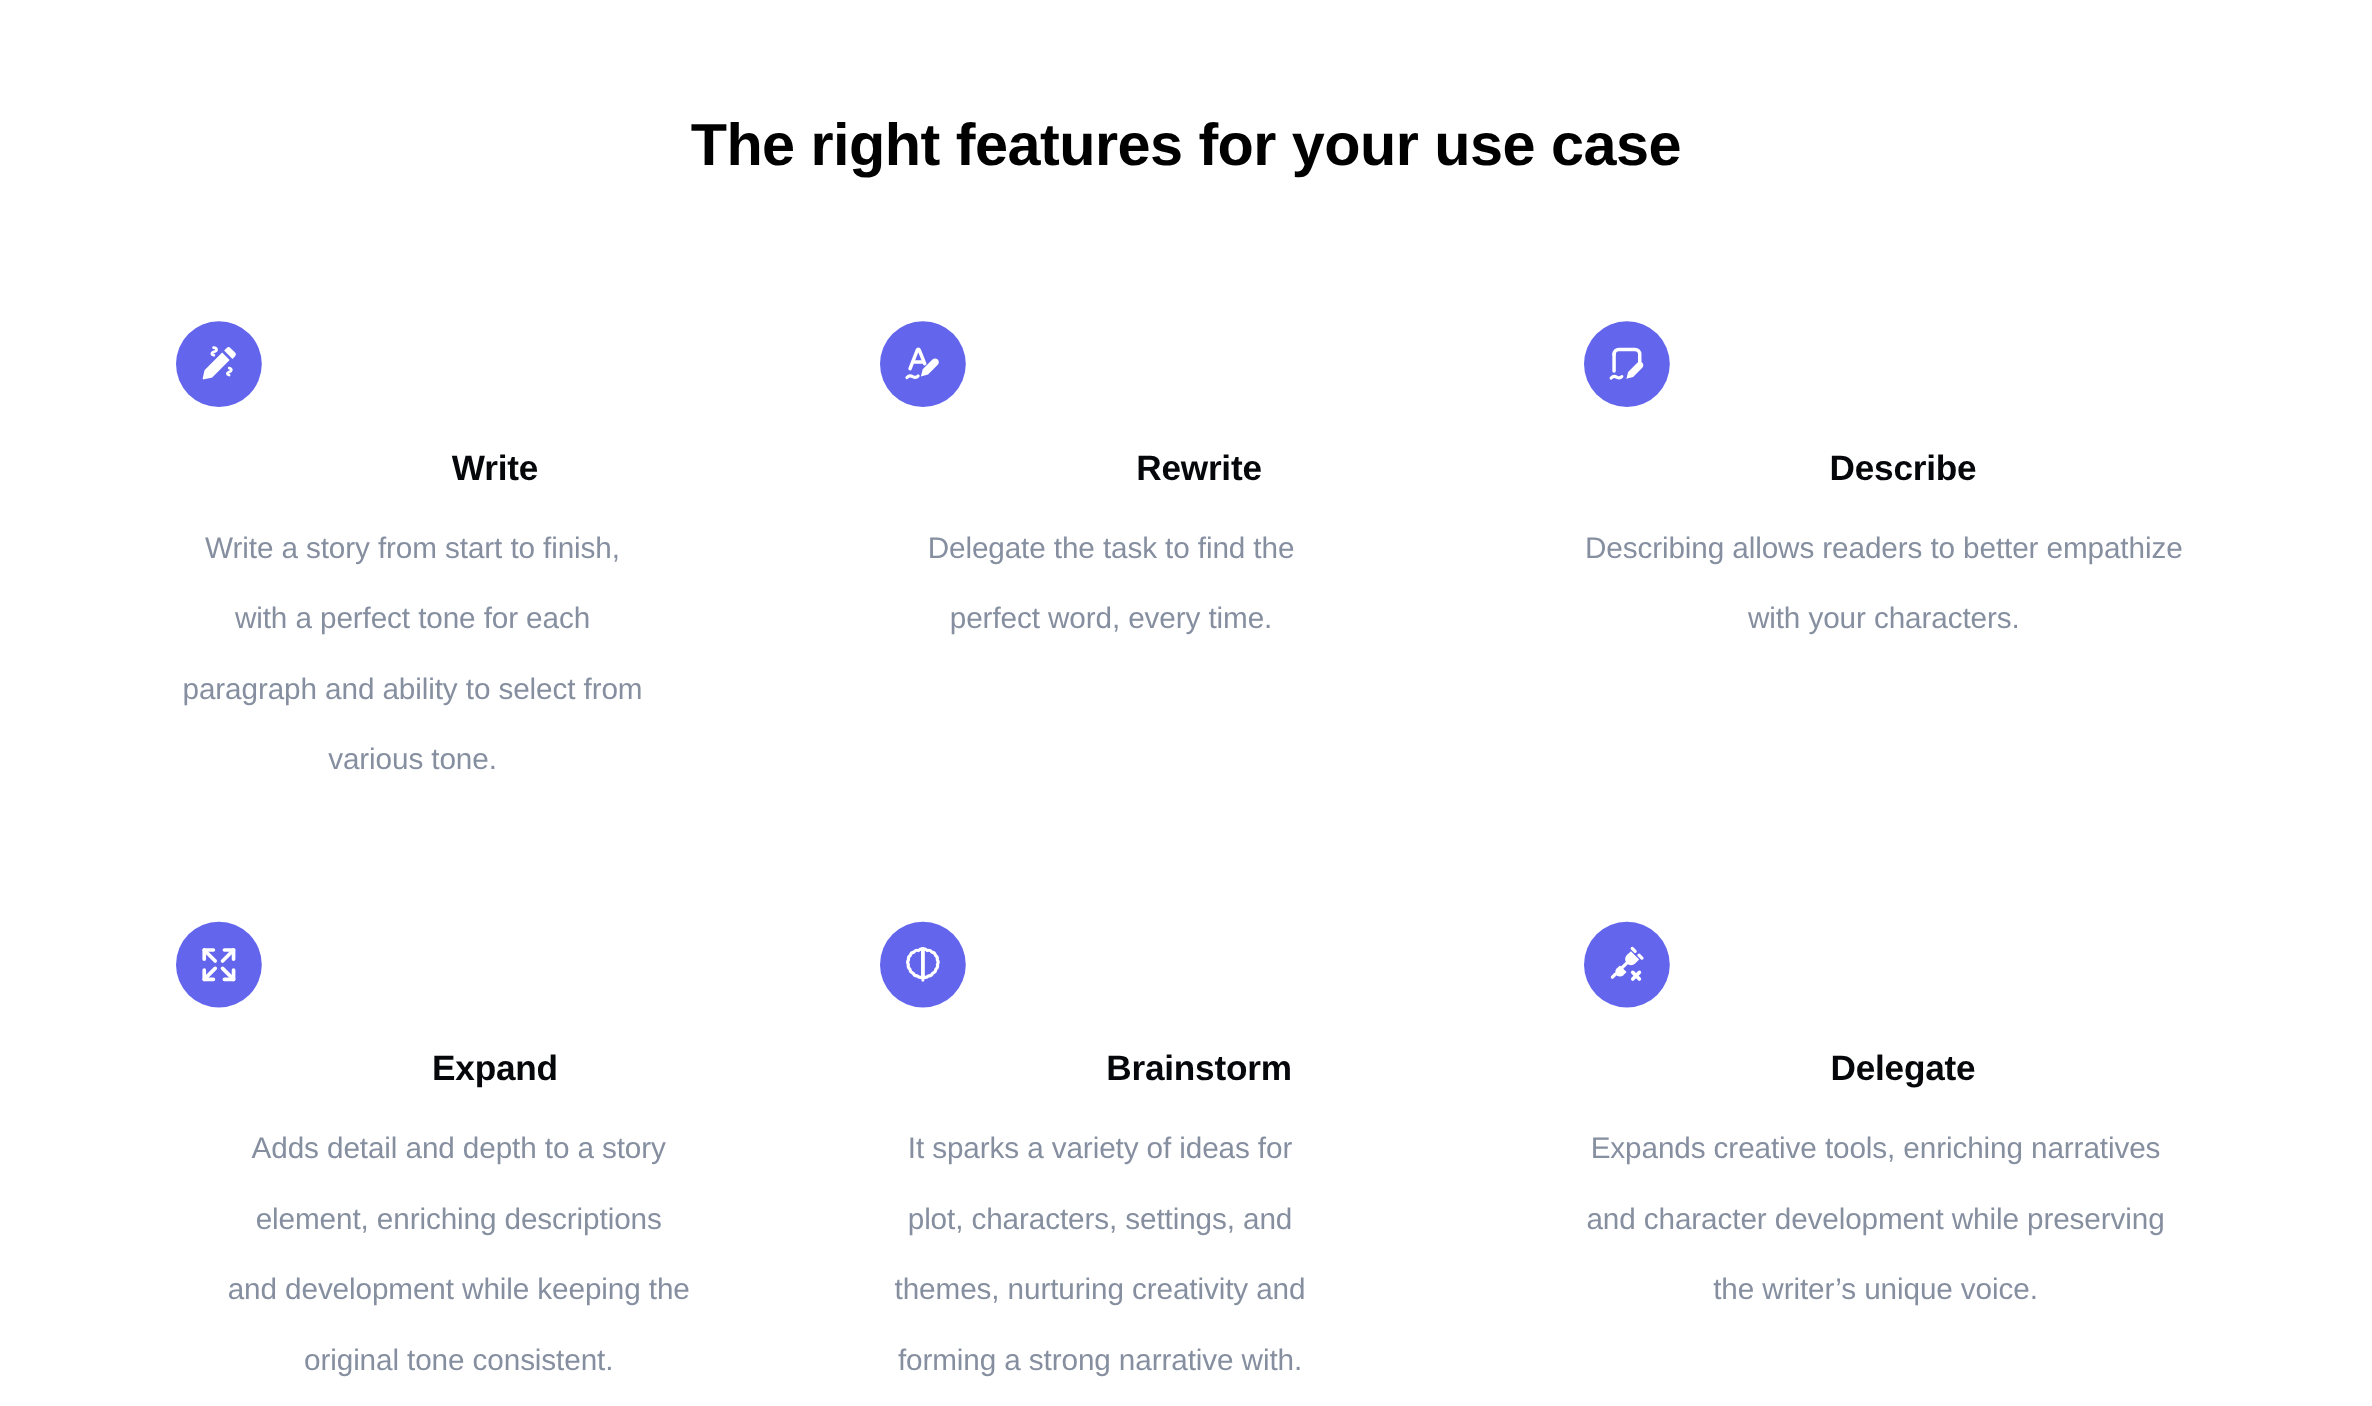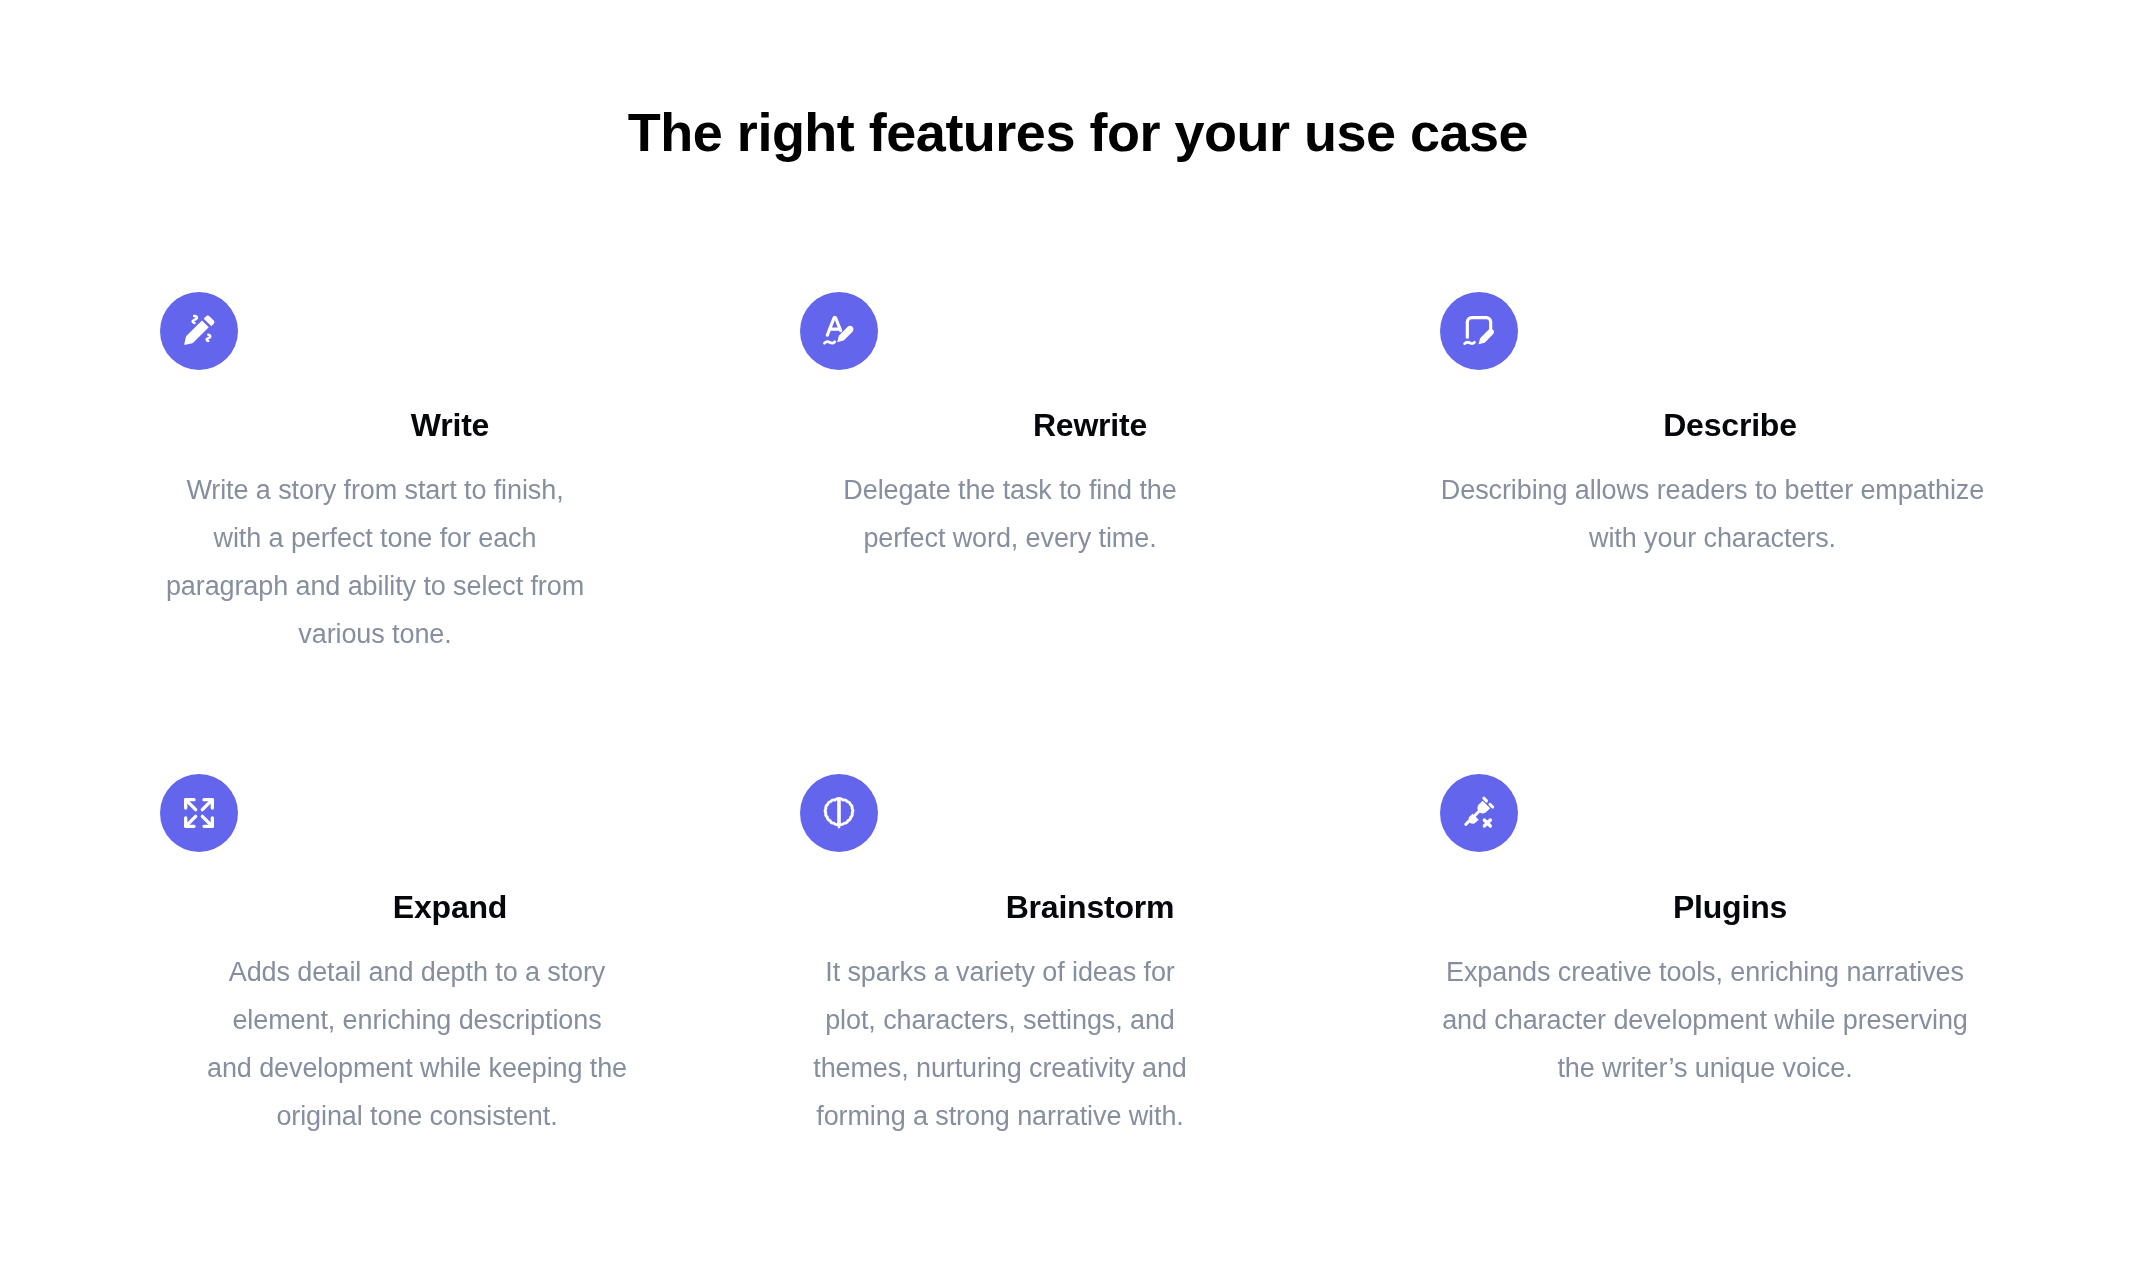--- a/index.html
+++ b/index.html
@@ -76,21 +76,21 @@
     font-size: 32px;
     line-height: 38px;
     font-weight: 600;
     color: #06070A;
     letter-spacing: -0.2px;
     margin-bottom: 22px;
   }
 
   .feature-desc {
     font-size: 27px;
-    line-height: 48px;
+    line-height: 64px;
     font-weight: 500;
     color: #868FA0;
     letter-spacing: -0.1px;
     max-width: 580px;
   }
 
   
   .features-grid .feature-card:nth-child(1) .feature-desc { max-width: 430px; }
   .features-grid .feature-card:nth-child(2) .feature-desc { max-width: 420px; }
   .features-grid .feature-card:nth-child(3) .feature-desc { max-width: 545px; }
@@ -195,18 +195,18 @@
             <path d="M18.6 6.8l1.6 1.6" stroke="#fff" stroke-width="1.8" stroke-linecap="round"></path>
             <path d="M14.2 4.6l4.5 4.5-2.2 2.2a3.18 3.18 0 0 1-4.5 0l-.05-.05a3.18 3.18 0 0 1 0-4.5l2.25-2.15z" fill="#fff"></path>
             <path d="M11.9 11.1L9.4 13.6" stroke="#fff" stroke-width="1.8" stroke-linecap="round"></path>
             <path d="M8.2 12.4l3.6 3.6-1.75 1.75a2.55 2.55 0 0 1-3.6 0l-.05-.05a2.55 2.55 0 0 1 0-3.6L8.2 12.4z" fill="#fff"></path>
             <path d="M5.7 17.2l-1.6 1.6" stroke="#fff" stroke-width="1.8" stroke-linecap="round"></path>
             <path d="M15.2 16.2l3.6 3.6" stroke="#fff" stroke-width="2" stroke-linecap="round"></path>
             <path d="M18.8 16.2l-3.6 3.6" stroke="#fff" stroke-width="2" stroke-linecap="round"></path>
           </svg>
         </span>
       </div>
-      <div class="feature-title">Plugins</div>
+      <div class="feature-title">Delegate</div>
       <div class="feature-desc">Expands creative tools, enriching narratives and character development while preserving the writer’s unique voice.</div>
     </div>
 
   </div>
 </div>
 
 </body></html>

